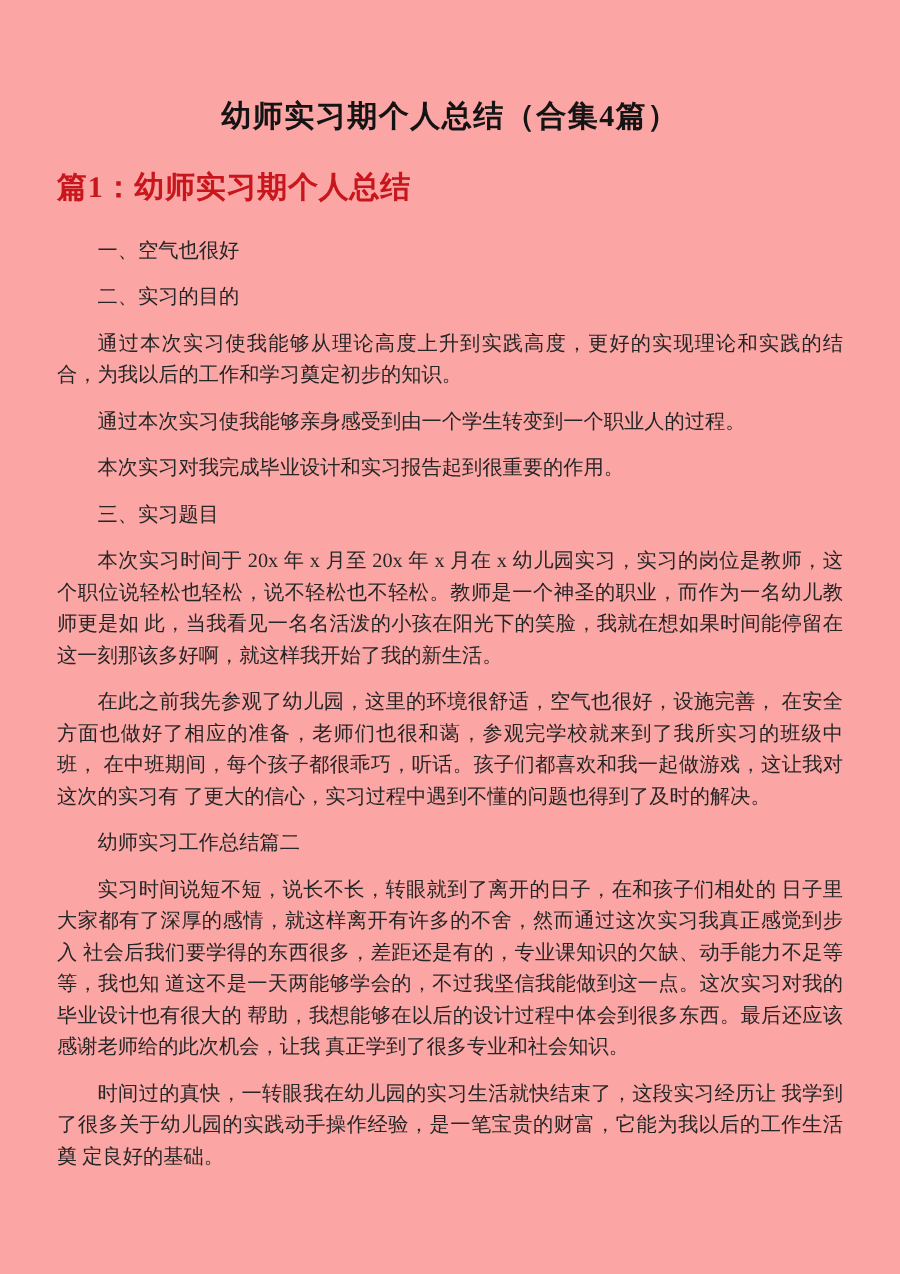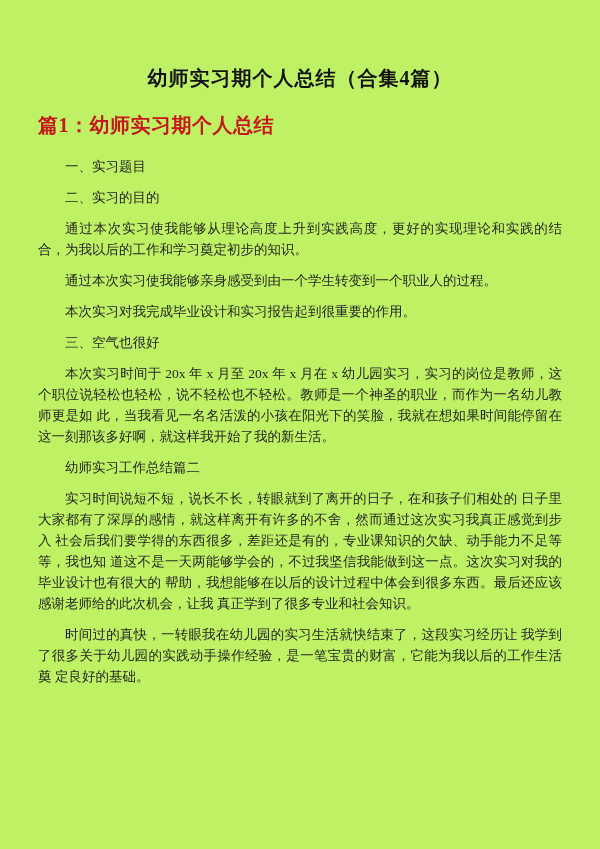--- a/index.html
+++ b/index.html
@@ -12,21 +12,21 @@
     height: 849px;
     overflow: hidden;
     font-family: "Liberation Serif", "DejaVu Serif", serif;
     color: #212121;
   }
   .page {
     box-sizing: border-box;
     width: 600px;
     height: 849px;
     padding: 64px 38px 0 38px;
-    background: #bef264;
+    background: #fca5a5;
   }
   .doc-title {
     margin: 0 0 23px 0;
     text-align: center;
     font-size: 20px;
     font-weight: bold;
     letter-spacing: 1px;
     color: #141414;
     line-height: 28px;
   }
@@ -49,24 +49,25 @@
 </style>
 </head>
 <body>
 
 <div class="page">
 
   <h1 class="doc-title">幼师实习期个人总结（合集4篇）</h1>
 
   <h2 class="section-heading-red">篇1：幼师实习期个人总结</h2>
 
-  <p class="para">一、实习题目</p>
+  <p class="para">一、空气也很好</p>
   <p class="para">二、实习的目的</p>
   <p class="para">通过本次实习使我能够从理论高度上升到实践高度，更好的实现理论和实践的结合，为我以后的工作和学习奠定初步的知识。</p>
   <p class="para">通过本次实习使我能够亲身感受到由一个学生转变到一个职业人的过程。</p>
   <p class="para">本次实习对我完成毕业设计和实习报告起到很重要的作用。</p>
-  <p class="para">三、空气也很好</p>
+  <p class="para">三、实习题目</p>
   <p class="para">本次实习时间于 20x 年 x 月至 20x 年 x 月在 x 幼儿园实习，实习的岗位是教师，这 个职位说轻松也轻松，说不轻松也不轻松。教师是一个神圣的职业，而作为一名幼儿教师更是如 此，当我看见一名名活泼的小孩在阳光下的笑脸，我就在想如果时间能停留在这一刻那该多好啊，就这样我开始了我的新生活。</p>
+  <p class="para">在此之前我先参观了幼儿园，这里的环境很舒适，空气也很好，设施完善， 在安全方面也做好了相应的准备，老师们也很和蔼，参观完学校就来到了我所实习的班级中班， 在中班期间，每个孩子都很乖巧，听话。孩子们都喜欢和我一起做游戏，这让我对这次的实习有 了更大的信心，实习过程中遇到不懂的问题也得到了及时的解决。</p>
   <p class="para">幼师实习工作总结篇二</p>
   <p class="para">实习时间说短不短，说长不长，转眼就到了离开的日子，在和孩子们相处的 日子里大家都有了深厚的感情，就这样离开有许多的不舍，然而通过这次实习我真正感觉到步入 社会后我们要学得的东西很多，差距还是有的，专业课知识的欠缺、动手能力不足等等，我也知 道这不是一天两能够学会的，不过我坚信我能做到这一点。这次实习对我的毕业设计也有很大的 帮助，我想能够在以后的设计过程中体会到很多东西。最后还应该感谢老师给的此次机会，让我 真正学到了很多专业和社会知识。</p>
   <p class="para">时间过的真快，一转眼我在幼儿园的实习生活就快结束了，这段实习经历让 我学到了很多关于幼儿园的实践动手操作经验，是一笔宝贵的财富，它能为我以后的工作生活奠 定良好的基础。</p>
 
 </div>
 
 </body></html>

